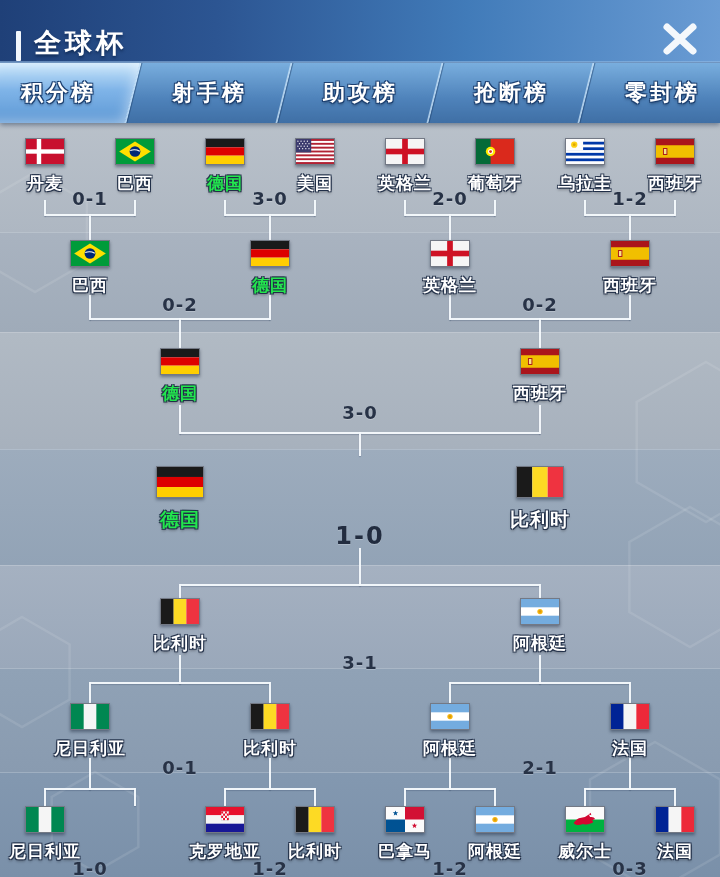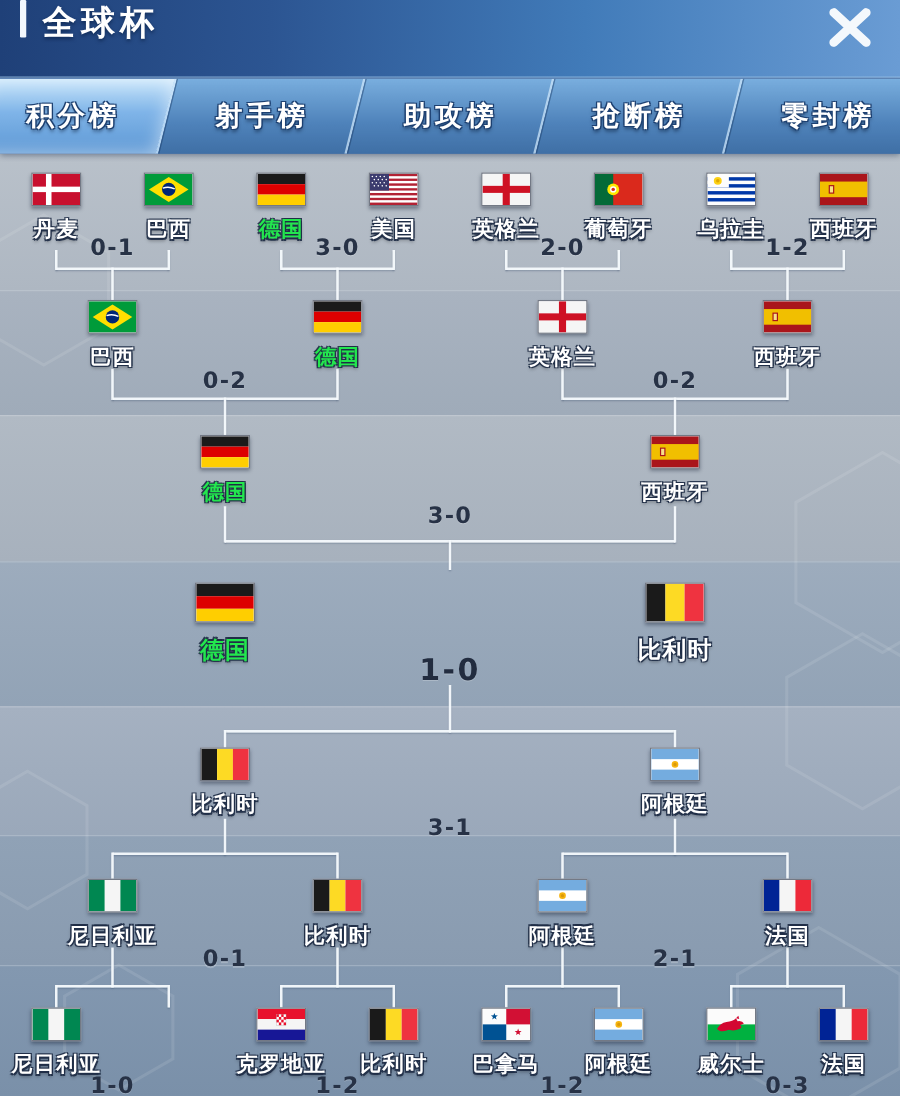--- a/index.html
+++ b/index.html
@@ -4,21 +4,21 @@
 <style>
   html,body{margin:0;padding:0;background:#20242a;}
   .screen{
     position:relative;width:720px;height:877px;overflow:hidden;
     font-family:"DejaVu Sans","Liberation Sans",sans-serif;
     background:#a8b2bf;
   }
   
   .header{
     position:absolute;top:0;left:0;width:100%;height:62px;box-sizing:border-box;
-    display:flex;align-items:flex-start;padding:0 16px;
+    display:flex;align-items:flex-end;padding:0 16px;
     background:linear-gradient(90deg,#1f4078 0%,#2c5592 30%,#417bb9 65%,#6a9cd4 100%);
     border-bottom:1px solid rgba(150,190,230,.55);
     z-index:30;
   }
   .title-accent{width:5px;height:30px;background:#f2f7fd;margin-right:13px;border-radius:1px;}
   .title{font-size:27px;font-weight:bold;color:#ffffff;letter-spacing:4px;
     text-shadow:0 2px 3px rgba(0,20,50,.55);}
   .close-btn{margin-left:auto;width:48px;height:44px;display:flex;align-items:center;justify-content:center;cursor:pointer;}
   
   .tabs{

